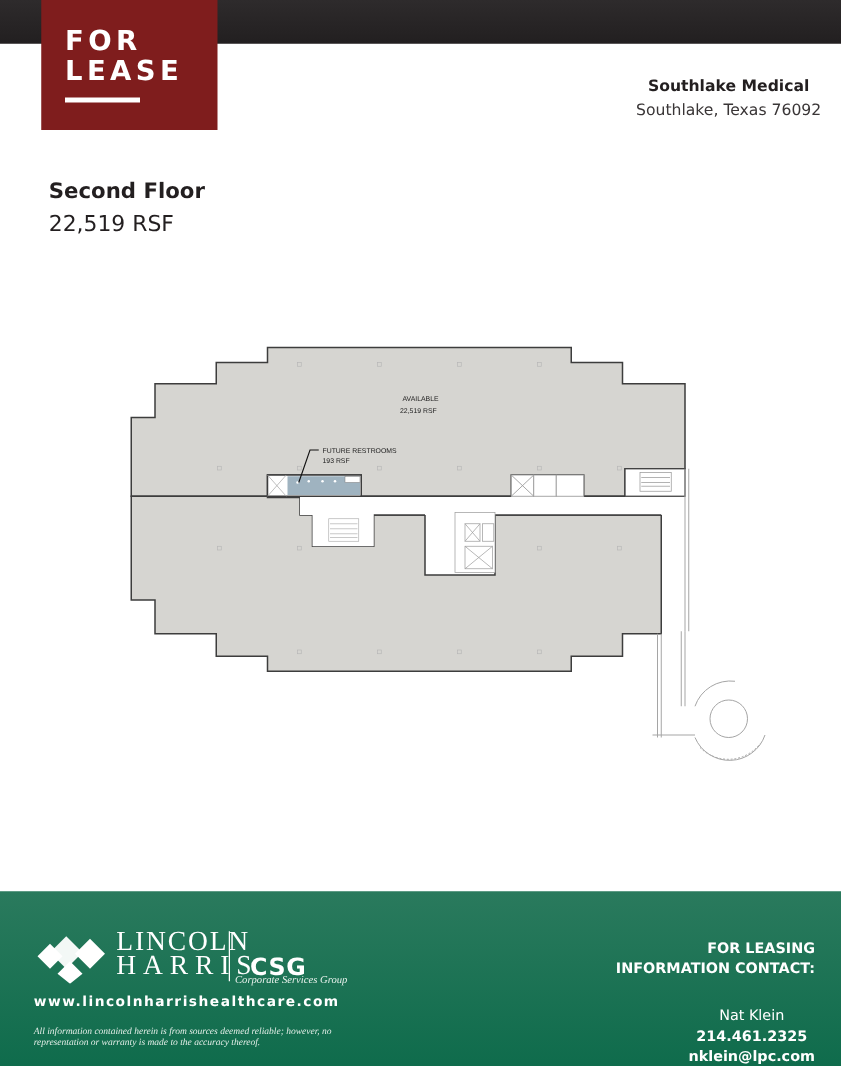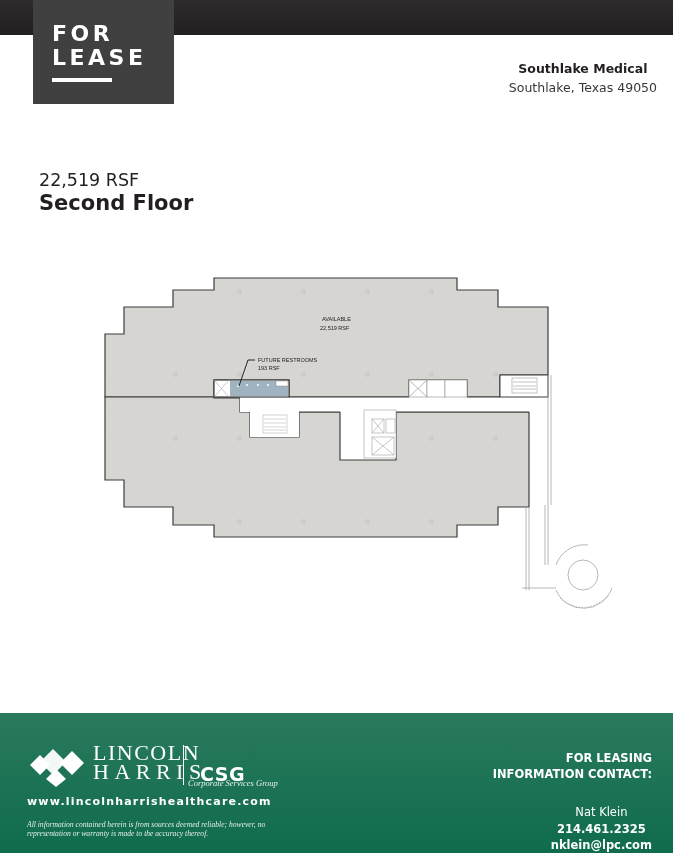--- a/index.html
+++ b/index.html
@@ -8,42 +8,42 @@
     background: #ffffff;
     font-family: "Liberation Sans", "DejaVu Sans", sans-serif;
     color: #231f20;
   }
   .top-bar {
     position: absolute; left: 0; top: 0; width: 673px; height: 35px;
     background: linear-gradient(#2e2b2c, #221f20);
   }
   .lease-badge {
     position: absolute; left: 33px; top: 0; width: 141px; height: 104px;
-    background: #404040;
+    background: #7f1d1d;
     color: #ffffff;
   }
   .lease-badge .line {
     position: absolute; left: 19px;
     font-family: "DejaVu Sans", sans-serif; font-weight: bold;
     font-size: 22px; letter-spacing: 3.5px; line-height: 22px;
   }
   .lease-badge .l1 { top: 23px; }
   .lease-badge .l2 { top: 47px; }
   .lease-badge .rule {
     position: absolute; left: 19px; top: 78px; width: 60px; height: 4px; background: #ffffff;
   }
   .address {
     position: absolute; right: 16px; top: 60px; text-align: center;
     font-family: "DejaVu Sans", sans-serif; color: #231f20;
   }
   .address .name { font-weight: bold; font-size: 12.5px; line-height: 18px; }
   .address .line { font-size: 12.5px; line-height: 19px; color: #3a3637; }
   .floor-title {
     position: absolute; left: 39px; top: 143px;
-    font-family: "DejaVu Sans", sans-serif; font-weight: bold; font-size: 21px; color: #231f20; margin-top: 48px;
+    font-family: "DejaVu Sans", sans-serif; font-weight: bold; font-size: 17px; color: #231f20;
   }
   .floor-rsf {
     position: absolute; left: 39px; top: 170px;
     font-family: "DejaVu Sans", sans-serif; font-size: 17.5px; color: #231f20;
   }
   .plan { position: absolute; left: 0; top: 0; }
   .footer {
     position: absolute; left: 0; top: 713px; width: 673px; height: 156px;
     background: linear-gradient(#2a7a5d, #0c6a4a);
     color: #ffffff;
@@ -96,21 +96,21 @@
 <div class="top-bar"></div>
 
 <div class="lease-badge">
   <div class="line l1">FOR</div>
   <div class="line l2">LEASE</div>
   <div class="rule"></div>
 </div>
 
 <div class="address">
   <div class="name">Southlake Medical</div>
-  <div class="line">Southlake, Texas 49050</div>
+  <div class="line">Southlake, Texas 76092</div>
 </div>
 
 <div class="floor-title">Second Floor</div>
 <div class="floor-rsf">22,519 RSF</div>
 
 <svg class="plan" width="673" height="700" viewBox="0 0 673 700">
 
   <path d="M214,278 L457,278 L457,290 L498,290 L498,307 L548,307 L548,375 L500,375 L500,397 L467,397 L467,380 L409,380 L409,397 L289,397 L289,380 L214,380 L214,397 L105,397 L105,334 L124,334 L124,307 L173,307 L173,290 L214,290 Z" fill="#d6d5d1" stroke="#3d3d3d" stroke-width="1.2"></path>
 
   <path d="M105,397 L214,397 L214,398 L240,398 L240,412 L250,412 L250,437 L299,437 L299,412 L340,412 L340,460 L396,460 L396,412 L529,412 L529,507 L498,507 L498,525 L457,525 L457,537 L214,537 L214,525 L173,525 L173,507 L124,507 L124,480 L105,480 Z" fill="#d6d5d1" stroke="#3d3d3d" stroke-width="1.2"></path>

